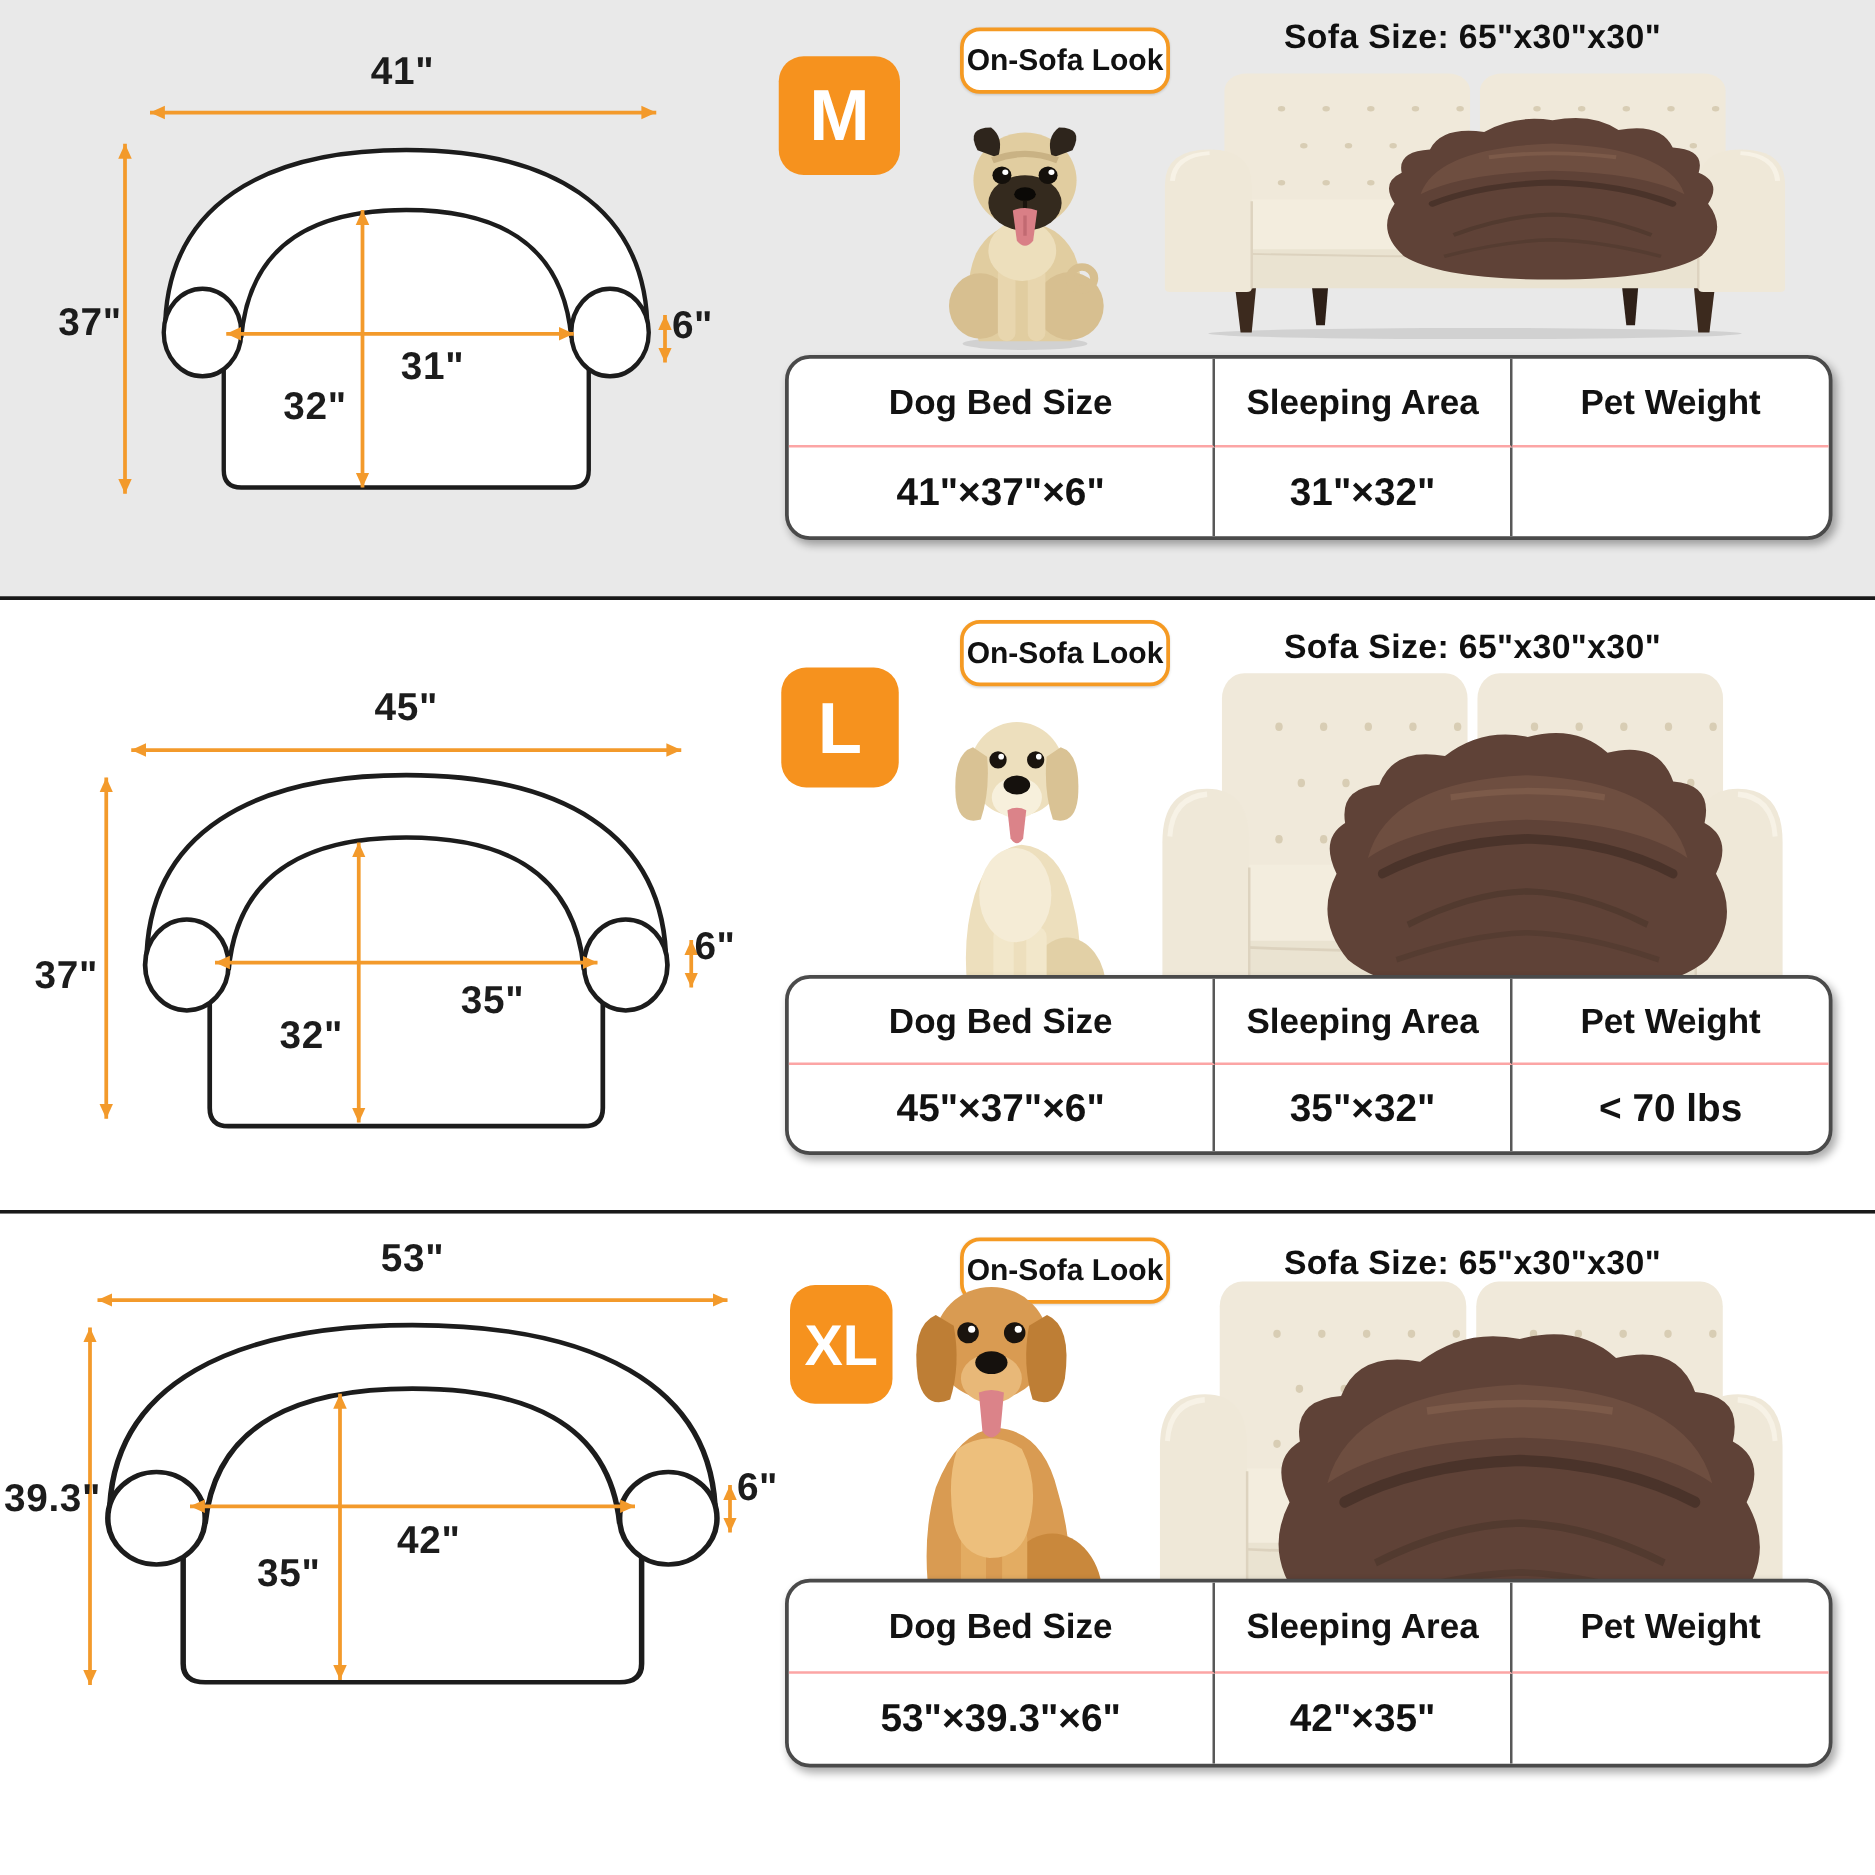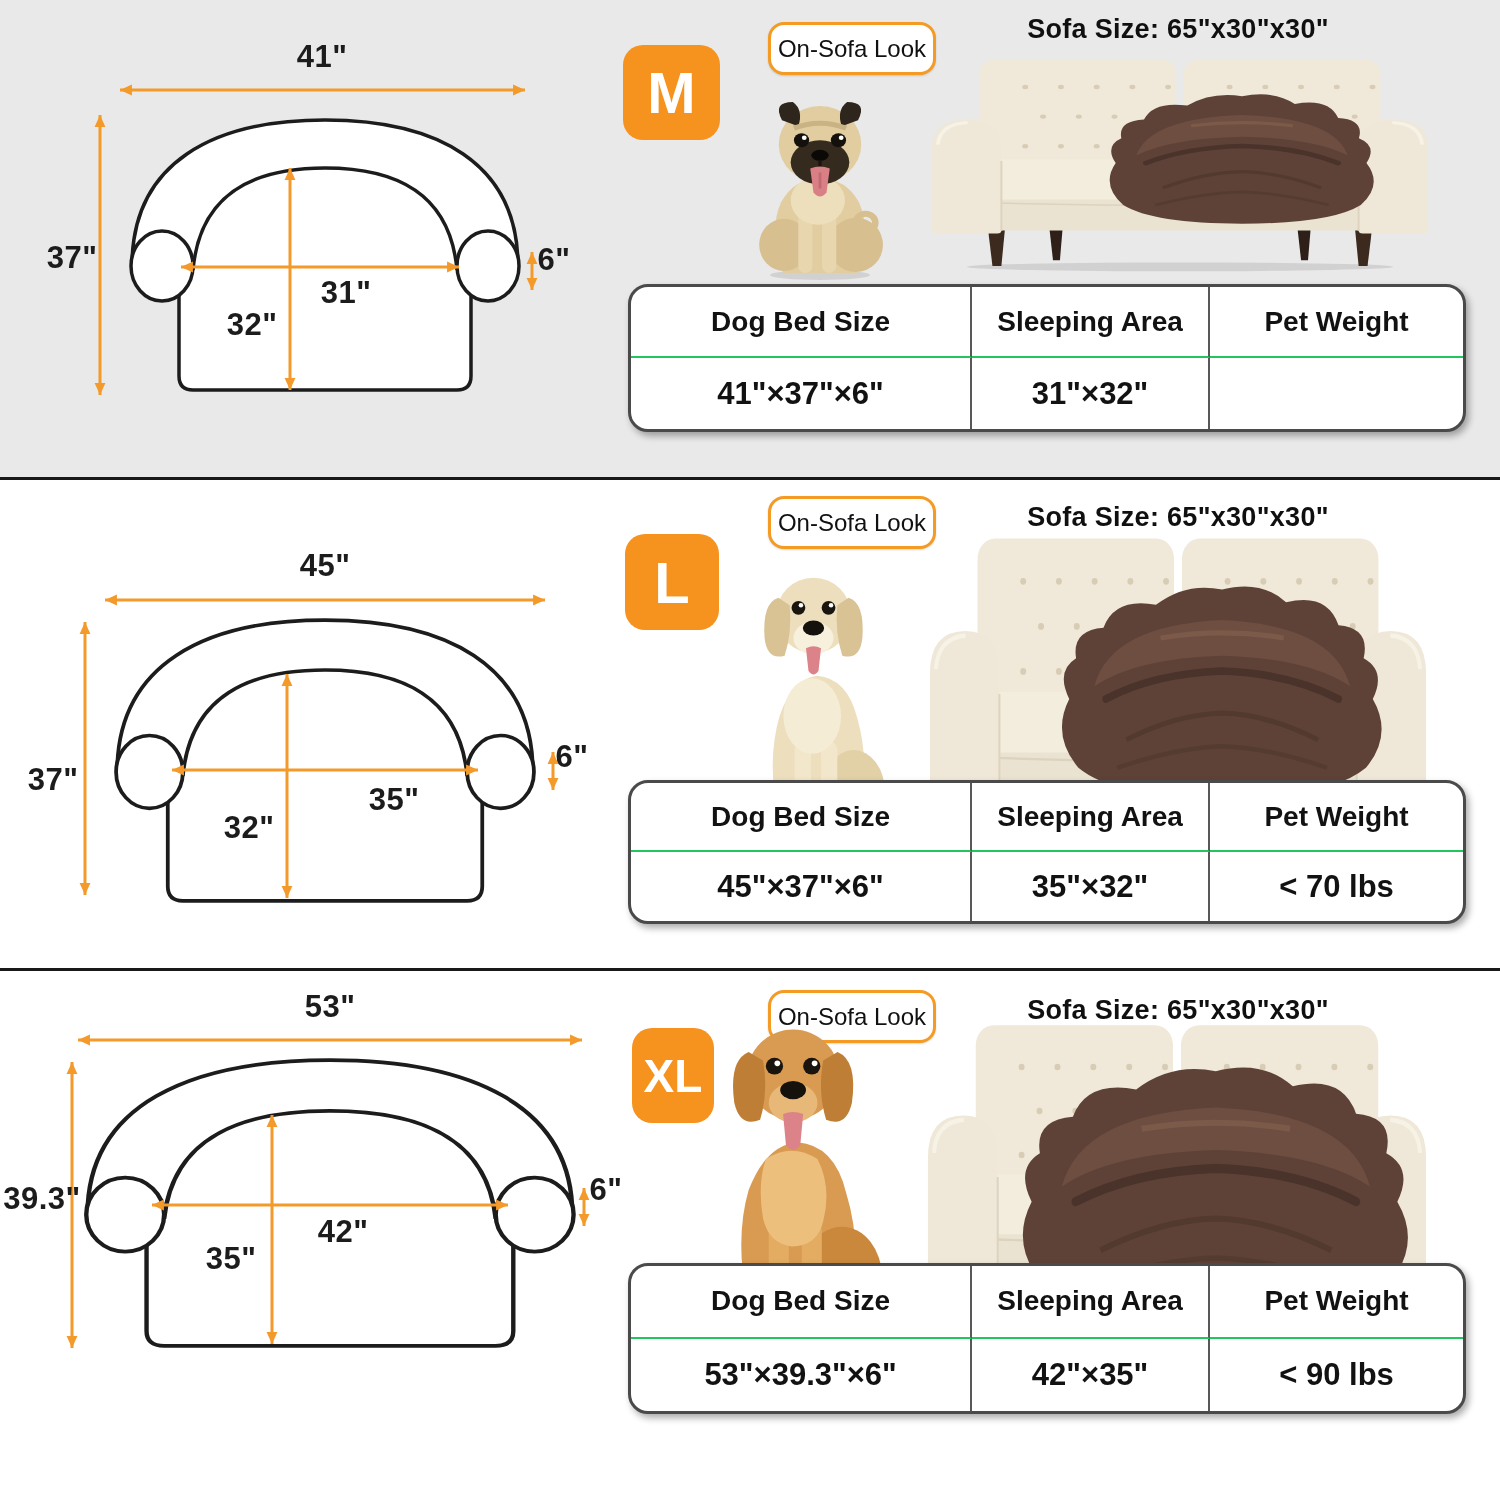--- a/index.html
+++ b/index.html
@@ -6,31 +6,31 @@
   .canvas{position:relative;width:1500px;height:1500px;overflow:hidden;
           font-family:"Liberation Sans","DejaVu Sans",sans-serif;background:#fff;}
   .row{position:absolute;left:0;width:1500px;}
   .row-divider{position:absolute;left:0;width:1500px;height:3px;background:#191919;}
   .diagram-svg{position:absolute;}
   .dim-label{position:absolute;transform:translate(-50%,-50%);font-size:31px;font-weight:600;
              color:#1c1c1c;white-space:nowrap;letter-spacing:0.5px;}
   .badge{position:absolute;background:#F6921E;border-radius:20px;color:#fff;
          display:flex;align-items:center;justify-content:center;font-weight:700;}
   .pill{position:absolute;background:#fff;border:3px solid #F59A23;border-radius:16px;
-        display:flex;align-items:center;justify-content:center;font-size:24px;font-weight:400;
+        display:flex;align-items:center;justify-content:center;font-size:24px;font-weight:700;
         color:#111;white-space:nowrap;box-shadow:0 1px 2px rgba(0,0,0,0.15);}
   .sofa-size{position:absolute;transform:translateX(-50%);font-size:27px;font-weight:600;
              color:#101010;white-space:nowrap;letter-spacing:0.3px;}
   .size-table{position:absolute;background:#fff;border:3px solid #4a4a4a;border-radius:20px;
               box-shadow:3px 4px 7px rgba(0,0,0,0.33);display:grid;
               grid-template-columns:41% 28.6% 30.4%;grid-template-rows:1fr 1fr;overflow:hidden;}
   .size-table .cell{display:flex;align-items:center;justify-content:center;
                     border-right:2px solid #585858;color:#121212;}
   .size-table .cell.last{border-right:none;text-align:right;}
-  .size-table .th{border-bottom:2px solid #22c55e;font-size:28px;font-weight:600;}
+  .size-table .th{border-bottom:2px solid #fca5a5;font-size:28px;font-weight:600;}
   .size-table .td{font-size:31px;font-weight:600;}
   .banner{position:absolute;left:0;top:1447px;width:1500px;height:53px;background:#A7A7A7;
           display:flex;align-items:center;justify-content:center;color:#fff;font-size:30px;
           font-weight:700;letter-spacing:0.3px;}
   .bl{stroke:#1c1c1c;stroke-width:3.5;fill:none;}
   .dim-arrow{stroke:#F39A2B;stroke-width:3;fill:none;}
 </style>
 </head>
 <body>
 
@@ -283,18 +283,17 @@
         <use href="#dogbed-g"></use>
       </g>
     </svg>
 
     <div class="size-table" style="left:628px;top:292px;width:832px;height:145px;">
       <div class="cell th">Dog Bed Size</div>
       <div class="cell th">Sleeping Area</div>
       <div class="cell th last">Pet Weight</div>
       <div class="cell td">53"×39.3"×6"</div>
       <div class="cell td">42"×35"</div>
-      <div class="cell td last">&lt; 90 lbs</div>
     </div>
   </section>
 
 
 </div>
 
 </body></html>

